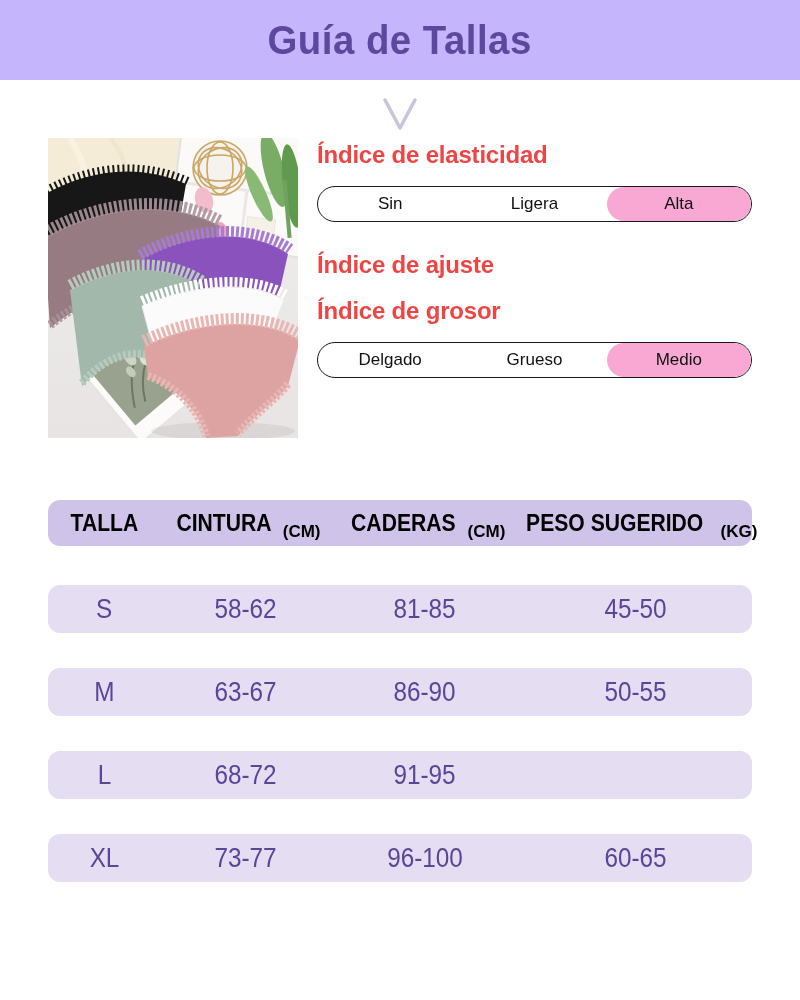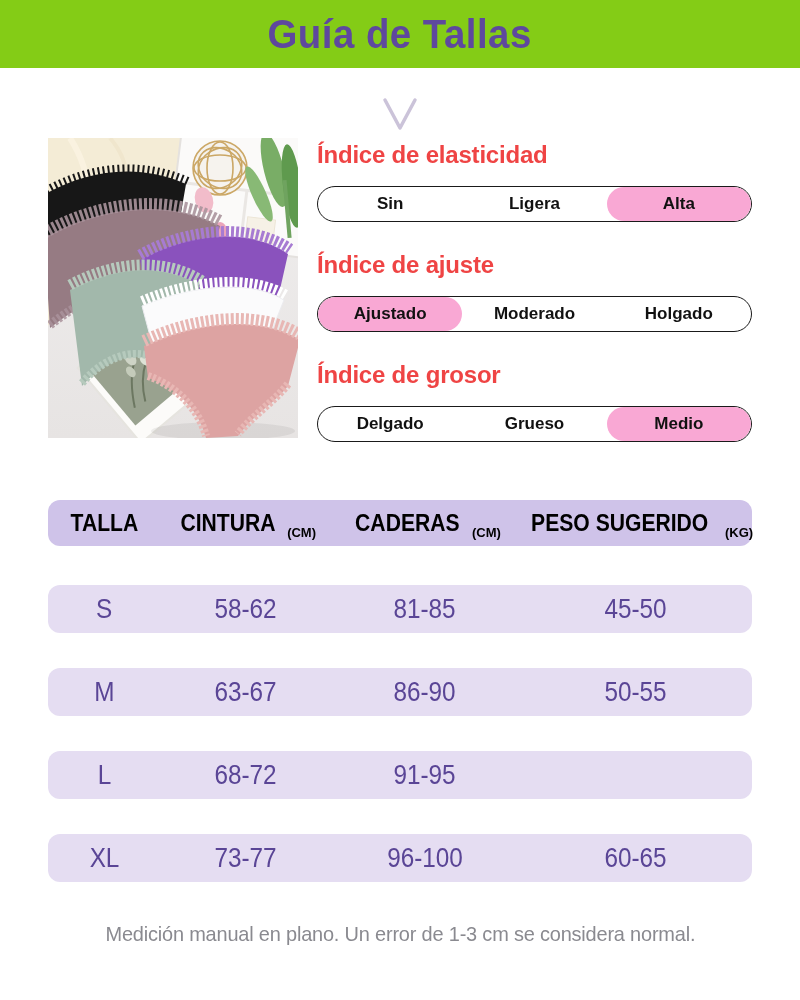--- a/index.html
+++ b/index.html
@@ -2,22 +2,22 @@
 <html><head>
 <meta charset="utf-8">
 <style>
   html,body{margin:0;padding:0;}
   .page{
     position:relative;width:800px;height:1000px;background:#ffffff;overflow:hidden;
     font-family:"Liberation Sans",sans-serif;color:#1a1a1a;
   }
   
   .header-band{
-    position:absolute;left:0;top:0;width:800px;height:68px;
-    background:#84cc16;display:flex;align-items:center;justify-content:center;
+    position:absolute;left:0;top:0;width:800px;height:80px;
+    background:#c4b5fd;display:flex;align-items:center;justify-content:center;
   }
   .page-title{
     font-size:40px;font-weight:bold;color:#5e489e;letter-spacing:0.5px;
     transform:scaleX(.96);
   }
   
   .chevron{position:absolute;left:381px;top:96px;width:38px;height:36px;}
   
   .photo{position:absolute;left:48px;top:138px;width:250px;height:300px;overflow:hidden;}
   
@@ -26,33 +26,33 @@
     font-size:24px;font-weight:700;line-height:30px;margin:0 0 16px 0;color:#ef4444;
     letter-spacing:-0.2px;
   }
   .pill-group{
     height:36px;border:1.5px solid #1a1a1a;border-radius:19px;
     display:flex;align-items:stretch;margin:0 0 28px 0;background:#ffffff;
     box-sizing:border-box;overflow:hidden;
   }
   .pill-option{
     flex:1 1 0;display:flex;align-items:center;justify-content:center;
-    font-size:17px;font-weight:700;color:#111;border-radius:18px;
+    font-size:17px;font-weight:400;color:#111;border-radius:18px;
   }
   .pill-option.selected{background:#f9a8d4;}
   
   .size-table{position:absolute;left:48px;top:500px;width:704px;}
   .t-row{
     display:grid;grid-template-columns:16% 24% 27% 33%;align-items:center;
     border-radius:12px;
   }
   .t-head{height:46px;background:#cfc3e9;color:#000000;margin-bottom:39px;text-align:center;}
   .t-head .cell{font-size:24px;font-weight:bold;white-space:nowrap;}
   .t-head .cell .cond{transform:scaleX(.88);}
-  .unit{font-size:13px;font-weight:bold;position:relative;top:6px;margin-left:5px;}
+  .unit{font-size:17px;font-weight:bold;position:relative;top:6px;margin-left:5px;}
   .t-data{height:48px;background:#e5ddf2;color:#5a4596;margin-bottom:35px;}
   .t-data .cell{font-size:27px;font-weight:normal;}
   .cell{display:flex;justify-content:center;align-items:baseline;}
   .cond{display:inline-block;transform:scaleX(.9);}
   
   .footer-note{
     position:absolute;left:0;top:922px;width:800px;text-align:center;
     font-size:21px;color:#8a8a90;letter-spacing:-0.2px;
   }
   .footer-note .cond{transform:scaleX(.95);}
@@ -165,25 +165,20 @@
       <div class="index-label">Índice de elasticidad</div>
       <div class="pill-group">
         <div class="pill-option">Sin</div>
         <div class="pill-option">Ligera</div>
         <div class="pill-option selected">Alta</div>
       </div>
     </div>
 
     <div>
       <div class="index-label">Índice de ajuste</div>
-      <div class="pill-group">
-        <div class="pill-option selected">Ajustado</div>
-        <div class="pill-option">Moderado</div>
-        <div class="pill-option">Holgado</div>
-      </div>
     </div>
 
     <div>
       <div class="index-label">Índice de grosor</div>
       <div class="pill-group">
         <div class="pill-option">Delgado</div>
         <div class="pill-option">Grueso</div>
         <div class="pill-option selected">Medio</div>
       </div>
     </div>
@@ -262,17 +257,14 @@
       <div class="cell">
           <span class="cond">96-100</span>
         </div>
       <div class="cell">
           <span class="cond">60-65</span>
         </div>
     </div>
 
   </div>
 
-  <div class="footer-note">
-    <span class="cond">Medición manual en plano. Un error de 1-3 cm se considera normal.</span>
-  </div>
 
 </div>
 
 </body></html>

